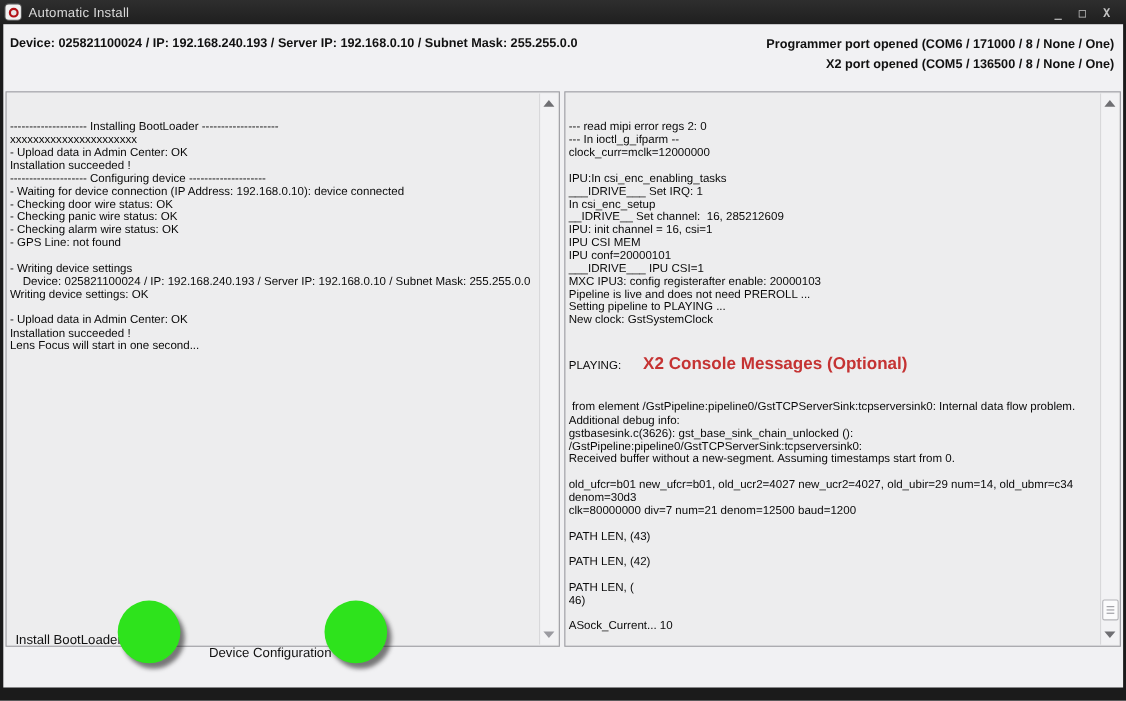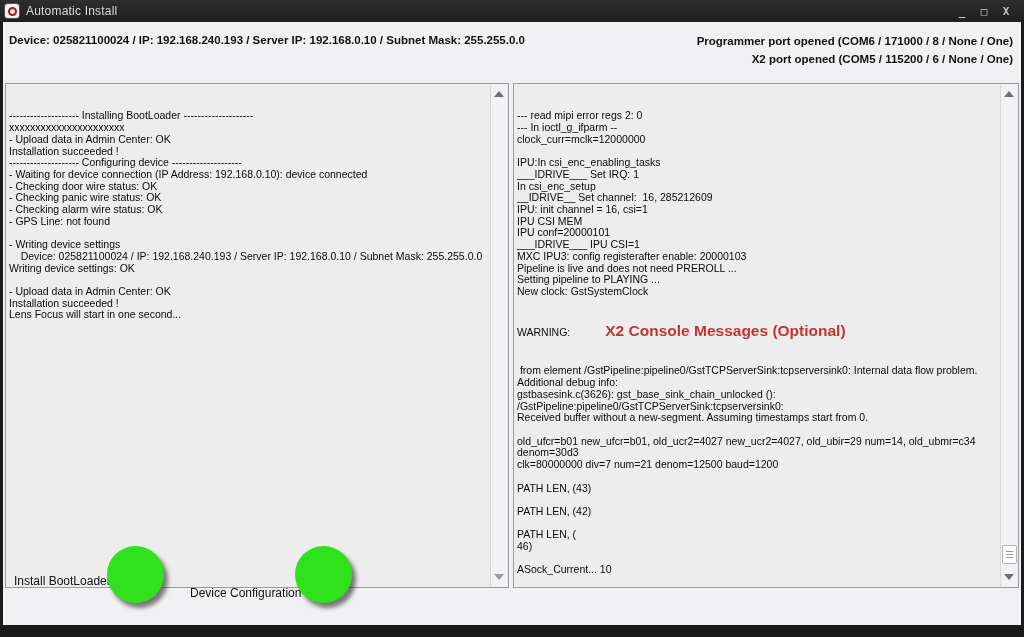--- a/index.html
+++ b/index.html
@@ -66,21 +66,21 @@
     letter-spacing:0;
   }
   .annotation-left{
     margin:22px 0 0 38px;
     font-size:15.5px;font-weight:bold;
   }
   .warning-line{
     font-size:10.5px;line-height:20px;color:#0a0a0a;white-space:pre;
   }
   .annotation-right{
-    font-size:15.5px;font-weight:bold;margin-left:35px;
+    font-size:15.5px;font-weight:bold;margin-left:20px;
   }
   
   .vscroll{
     position:absolute;top:1px;right:1px;bottom:1px;width:16px;
     background:#f2f2f4;border-left:1px solid #d8d8da;
   }
   .sb-arrow{position:absolute;left:3px;width:0;height:0;}
   .sb-up{top:6px;border-left:5px solid transparent;border-right:5px solid transparent;border-bottom:6px solid #6f6f73;}
   .sb-down{bottom:6px;border-left:5px solid transparent;border-right:5px solid transparent;border-top:6px solid #6f6f73;}
   .sb-down.dim{border-top-color:#9a9aa0;}
@@ -113,21 +113,21 @@
       <span class="win-btn">X</span>
     </div>
   </div>
 
   <div class="client">
 
     <div class="device-info">Device: 025821100024 / IP: 192.168.240.193 / Server IP: 192.168.0.10 / Subnet Mask: 255.255.0.0</div>
 
     <div class="port-info">
       <div>Programmer port opened (COM6 / 171000 / 8 / None / One)</div>
-      <div>X2 port opened (COM5 / 115200 / 6 / None / One)</div>
+      <div>X2 port opened (COM5 / 136500 / 8 / None / One)</div>
     </div>
 
     <button class="start-btn" disabled="">Start Installation</button>
 
     <div class="panel left">
       <div class="log">
         <div>-------------------- Installing BootLoader --------------------
 xxxxxxxxxxxxxxxxxxxxxx
 - Upload data in Admin Center: OK
 Installation succeeded !
@@ -164,21 +164,21 @@
 __IDRIVE__ Set channel:  16, 285212609
 IPU: init channel = 16, csi=1
 IPU CSI MEM
 IPU conf=20000101
 ___IDRIVE___ IPU CSI=1
 MXC IPU3: config registerafter enable: 20000103
 Pipeline is live and does not need PREROLL ...
 Setting pipeline to PLAYING ...
 New clock: GstSystemClock
 </div>
-        <div class="warning-line"><span>WARNING:</span><span class="annotation-right" style="color: rgb(197, 51, 51);">X2 Console Messages (Optional)</span></div>
+        <div class="warning-line"><span>PLAYING:</span><span class="annotation-right" style="color: rgb(197, 51, 51);">X2 Console Messages (Optional)</span></div>
         <div> from element /GstPipeline:pipeline0/GstTCPServerSink:tcpserversink0: Internal data flow problem.
 Additional debug info:
 gstbasesink.c(3626): gst_base_sink_chain_unlocked ():
 /GstPipeline:pipeline0/GstTCPServerSink:tcpserversink0:
 Received buffer without a new-segment. Assuming timestamps start from 0.
 
 old_ufcr=b01 new_ufcr=b01, old_ucr2=4027 new_ucr2=4027, old_ubir=29 num=14, old_ubmr=c34
 denom=30d3
 clk=80000000 div=7 num=21 denom=12500 baud=1200
 

